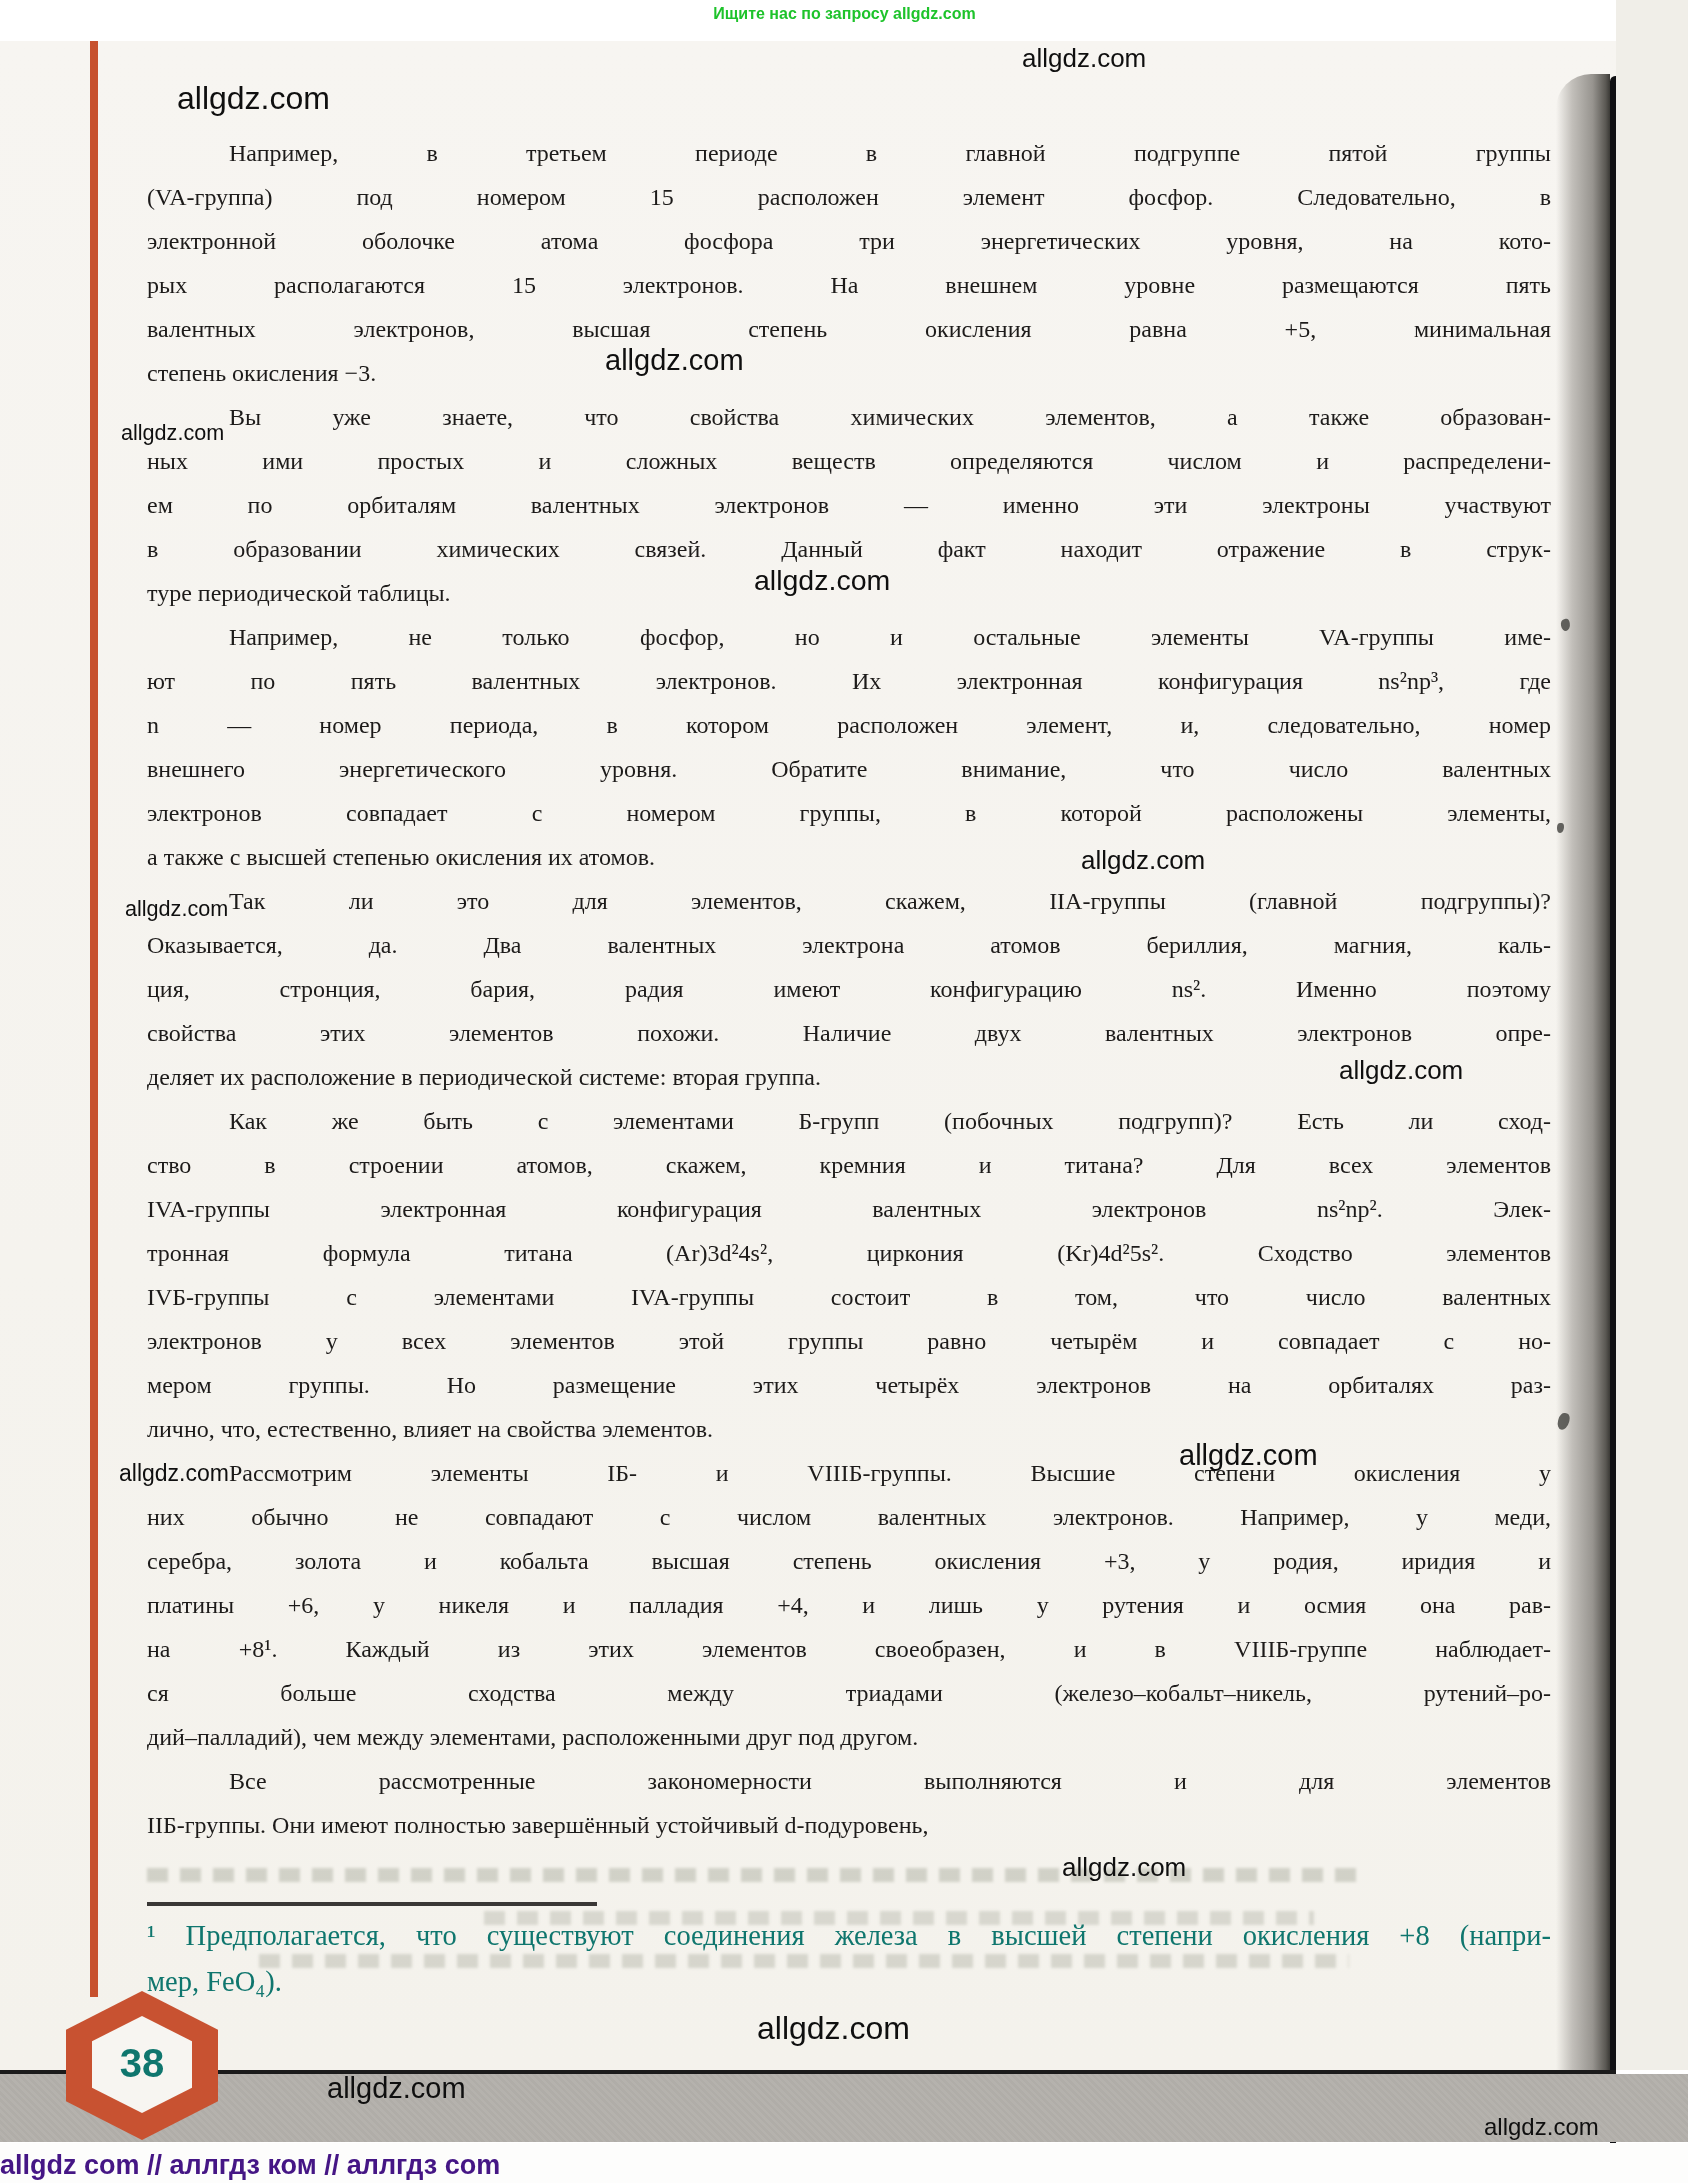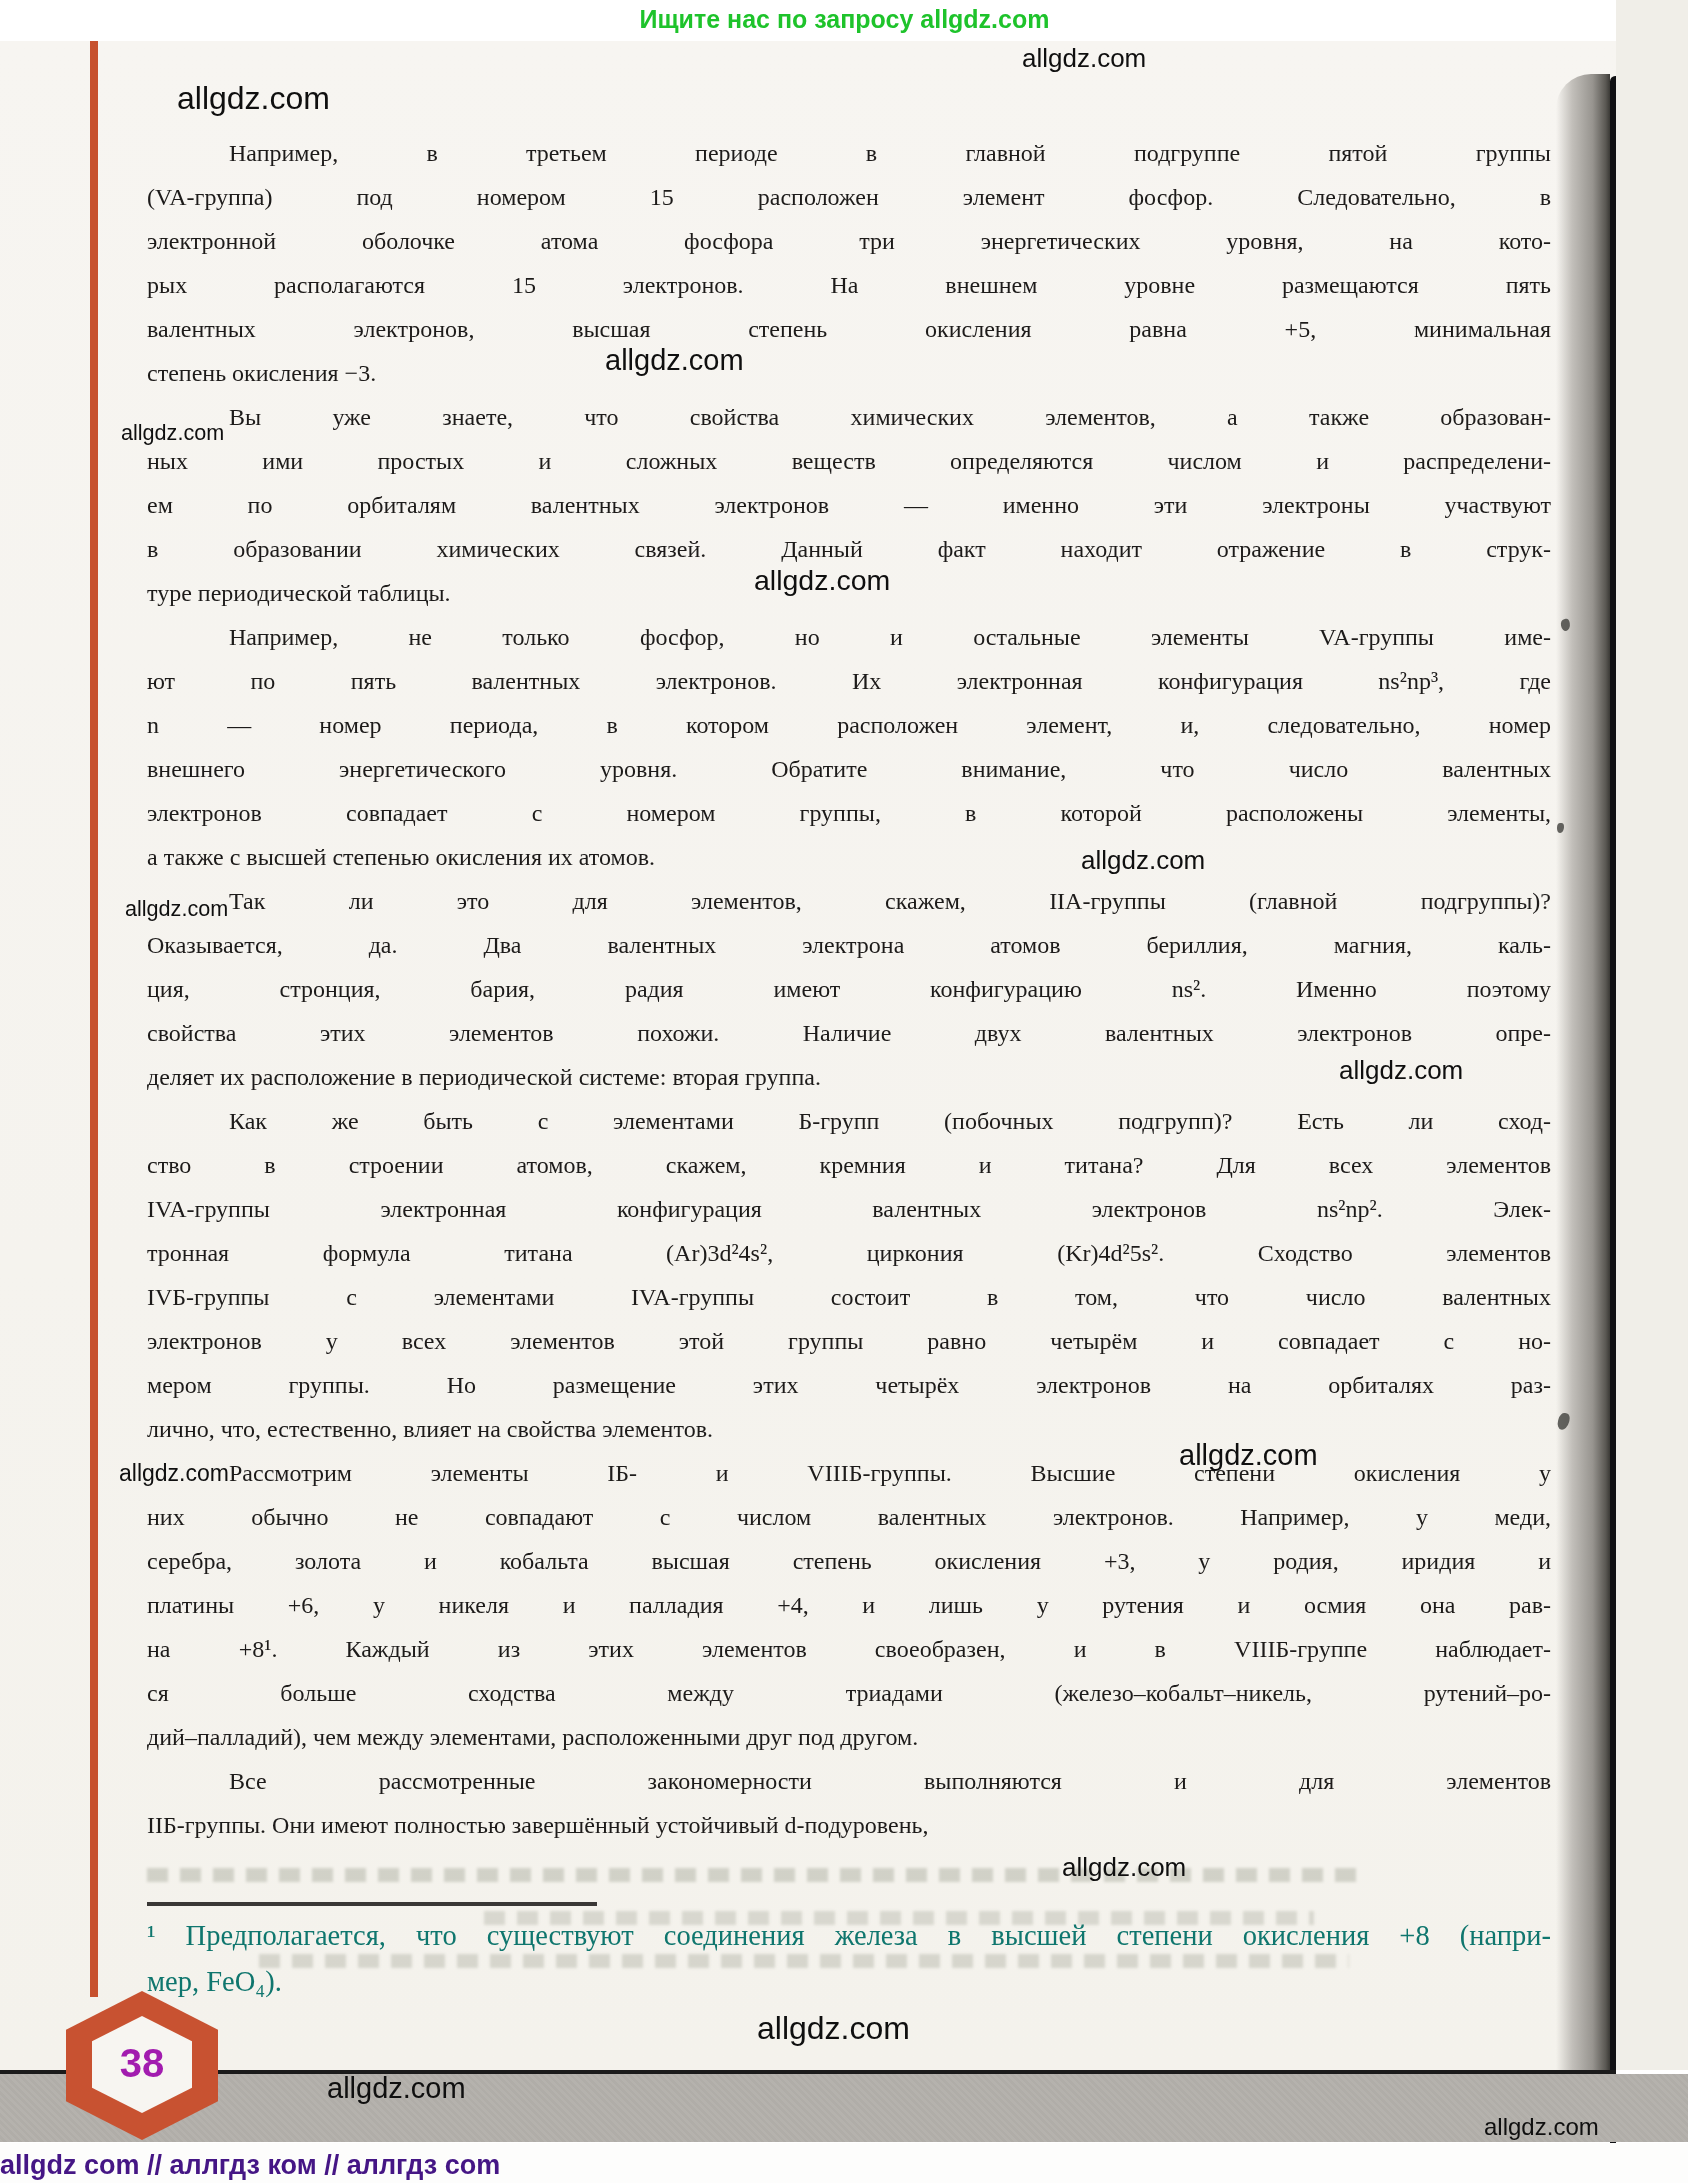--- a/index.html
+++ b/index.html
@@ -31,21 +31,21 @@
   .bottom-edge-line{position:absolute;left:0;top:2070px;width:1616px;height:4.3px;background:#1b1b1b;}
   .bottom-band{
     position:absolute;left:0;top:2074px;width:1689px;height:68px;
     background:repeating-linear-gradient(45deg,#b5b2ad 0 2.6px,#b0ada8 2.6px 5.2px);
   }
   .footer-strip{position:absolute;left:0;top:2143px;width:1689px;height:41px;background:#fdfdfc;}
   
   .promo-header{
     position:absolute;left:0;top:5.2px;width:1689px;text-align:center;
     font-family:"Liberation Sans","DejaVu Sans",sans-serif;
-    font-size:25px;font-weight:bold;color:var(--green,#1ec32b);
+    font-size:16px;font-weight:bold;color:var(--green,#1ec32b);
     letter-spacing:0px;
   }
   .footer-text{
     position:absolute;left:0;top:2150px;width:1491px;text-align:left;
     font-family:"Liberation Sans","DejaVu Sans",sans-serif;
     font-size:27px;font-weight:bold;color:var(--purple,#451685);
   }
   
   .margin-rule{
     position:absolute;left:90px;top:41px;width:7.8px;height:1956px;
@@ -58,21 +58,21 @@
   }
   .hex-inner{
     position:absolute;left:92px;top:2016px;width:100px;height:97px;
     background:#f7f5f1;
     clip-path:polygon(50% 0,100% 26%,100% 74%,50% 100%,0 74%,0 26%);
   }
   .page-number{
     position:absolute;left:66px;top:1991px;width:152px;height:144px;
     display:flex;align-items:center;justify-content:center;
     font-family:"Liberation Sans","DejaVu Sans",sans-serif;
-    font-size:40px;font-weight:bold;color:#a21caf;
+    font-size:40px;font-weight:bold;color:#0f766e;
   }
   
   .body-lines{
     position:absolute;left:147px;top:131px;width:1404px;
     font-size:24px;line-height:44px;color:#1d1b1a;
   }
   .line{text-align:justify;text-align-last:justify;height:44px;overflow:visible;}
   .line.last{text-align:left;text-align-last:left;}
   .line.indent{padding-left:82px;}
   

